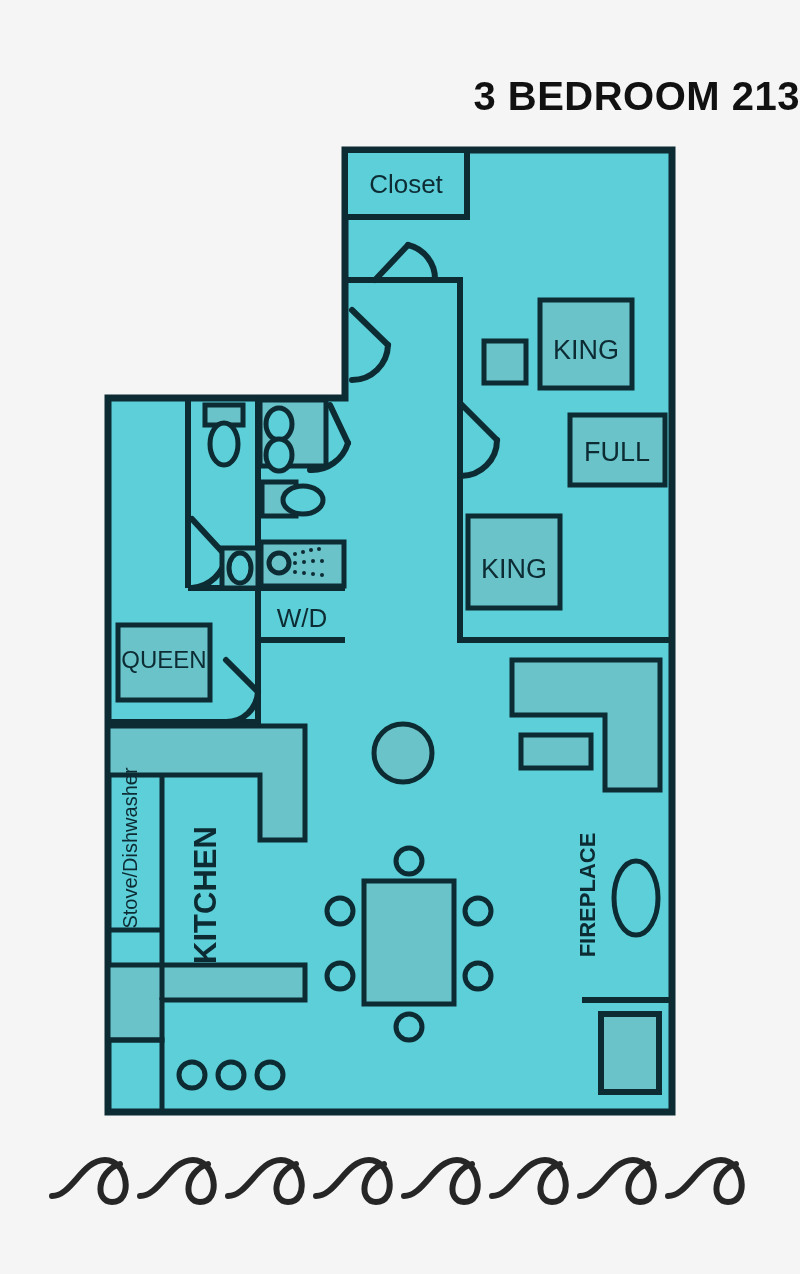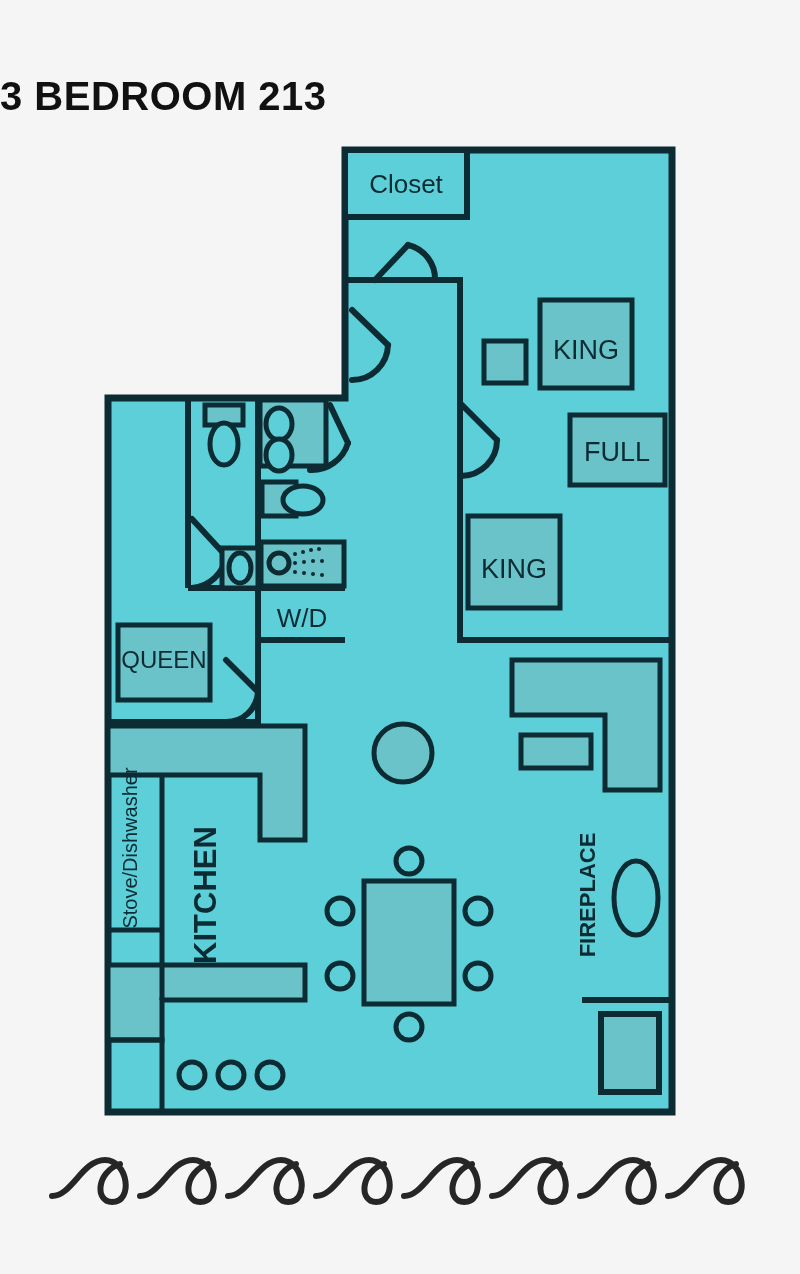--- a/index.html
+++ b/index.html
@@ -19,21 +19,21 @@
     position: absolute;
     left: 0; top: 0;
     width: 800px;
     height: 1274px;
   }
   #page-title {
     position: absolute;
     left: 0;
     top: 74px;
     width: 800px;
-    text-align: left;
+    text-align: right;
     font-family: "Liberation Sans", sans-serif;
     font-size: 40px;
     font-weight: bold;
     letter-spacing: 0.5px;
     color: #111111;
     margin: 0;
   }
   svg { display: block; }
   .rlabel {
     font-family: "Liberation Sans", sans-serif;

